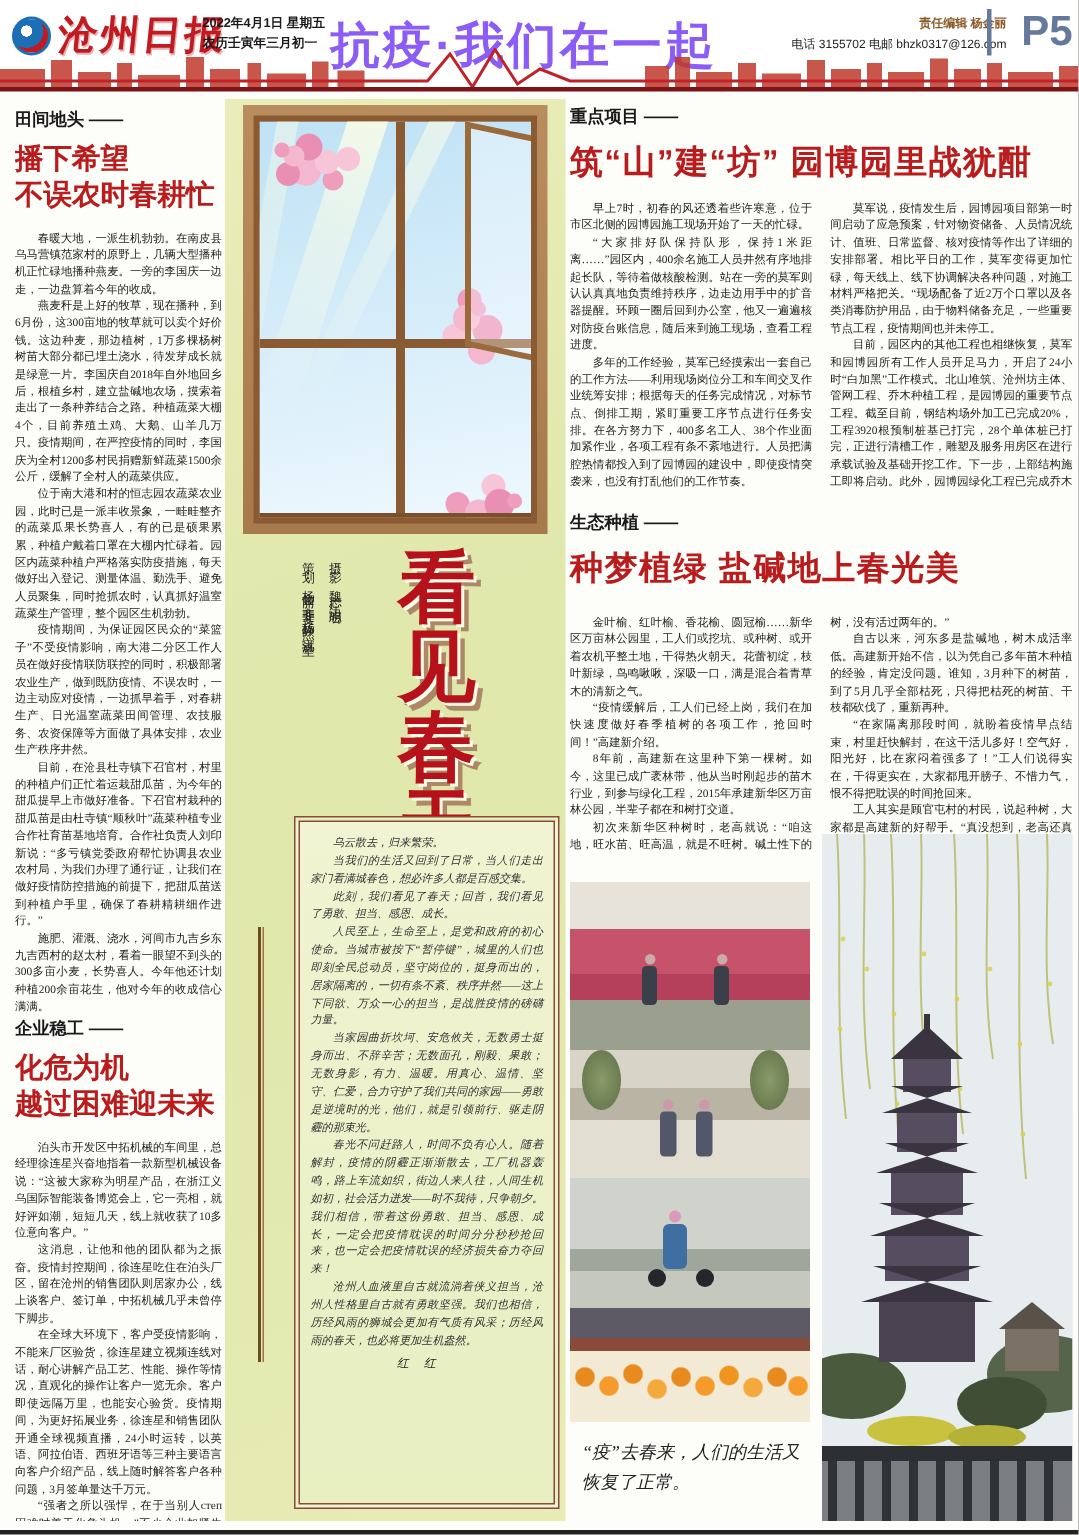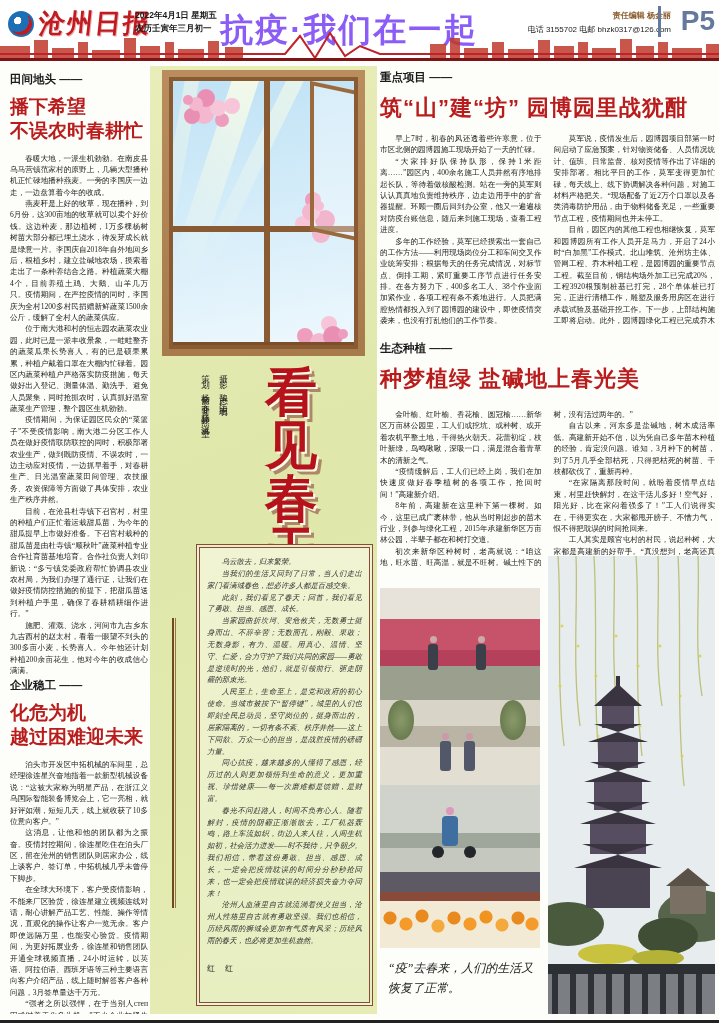--- a/index.html
+++ b/index.html
@@ -94,21 +94,21 @@
   .credit-line { writing-mode:vertical-rl; font-size:8.5px; letter-spacing:2px; color:#222;
     font-family:"Liberation Sans", sans-serif; margin-left:6px; }
   .branch-deco { position:absolute; left:22px; top:552px; width:4px; height:290px;
     border-left:2px solid #6e4a22; border-right:1px solid #9a7444; }
 
   .essay-frame { position:absolute; left:46px; top:478px; width:177px; height:462px;
     border:4px double #8a4a3a; padding:8px 7px;
     background:linear-gradient(#f0f4d2, #e7eec0); overflow:hidden; }
   .essay-frame p { font-size:7.4px; line-height:1.6; text-align:justify; text-indent:2em;
     font-style:italic; color:#333; }
-  .essay-sign { text-align:left; font-size:8px; margin-top:16px;
+  .essay-sign { text-align:center; font-size:8px; font-style:italic; margin-top:4px;
     padding-right:10px; letter-spacing:4px; }
 
   
   .right-region { position:absolute; left:380px; top:70px; width:335px; }
   .right-headline { font-size:22px; margin:2px 0 10px; letter-spacing:1px; white-space:nowrap; }
   .two-col { column-count:2; column-gap:12px; overflow:hidden; }
   .proj-body { height:198px; }
   .eco-body { height:160px;margin-top:15px; }
   .eco-block { margin-top:10px; }
 
@@ -253,23 +253,22 @@
       <div class="credit-line">摄 影：魏志广 边志明</div>
       <div class="credit-line">策 划：杨金丽 齐斐斐 杨静然 寇洪堂</div>
     </div>
 
     <div class="branch-deco"></div>
 
     <div class="essay-frame">
       <p>乌云散去，归来繁荣。</p>
       <p>当我们的生活又回到了日常，当人们走出家门看满城春色，想必许多人都是百感交集。</p>
       <p>此刻，我们看见了春天；回首，我们看见了勇敢、担当、感恩、成长。</p>
+      <p>人民至上，生命至上，是党和政府的初心使命。当城市被按下“暂停键”，城里的人们也即刻全民总动员，坚守岗位的，挺身而出的，居家隔离的，一切有条不紊、秩序井然——这上下同欲、万众一心的担当，是战胜疫情的磅礴力量。</p>
       <p>当家园曲折坎坷、安危攸关，无数勇士挺身而出、不辞辛苦；无数面孔，刚毅、果敢；无数身影，有力、温暖。用真心、温情、坚守、仁爱，合力守护了我们共同的家园——勇敢是逆境时的光，他们，就是引领前行、驱走阴霾的那束光。</p>
-      <p>人民至上，生命至上，是党和政府的初心使命。当城市被按下“暂停键”，城里的人们也即刻全民总动员，坚守岗位的，挺身而出的，居家隔离的，一切有条不紊、秩序井然——这上下同欲、万众一心的担当，是战胜疫情的磅礴力量。</p>
-      <p>同心抗疫，越来越多的人懂得了感恩，经历过的人则更加领悟到生命的意义，更加重视、珍惜健康——每一次磨难都是馈赠，是财富。</p>
       <p>春光不问赶路人，时间不负有心人。随着解封，疫情的阴霾正渐渐散去，工厂机器轰鸣，路上车流如织，街边人来人往，人间生机如初，社会活力迸发——时不我待，只争朝夕。我们相信，带着这份勇敢、担当、感恩、成长，一定会把疫情耽误的时间分分秒秒抢回来，也一定会把疫情耽误的经济损失奋力夺回来！</p>
       <p>沧州人血液里自古就流淌着侠义担当，沧州人性格里自古就有勇敢坚强。我们也相信，历经风雨的狮城会更加有气质有风采；历经风雨的春天，也必将更加生机盎然。</p>
       <div class="essay-sign">红 红</div>
     </div>
   </div>
 
   <div class="right-region">
     <div class="section-marker">重点项目 ——</div>
     <div class="headline right-headline">筑“山”建“坊” 园博园里战犹酣</div>
     <div class="two-col proj-body body-text">

